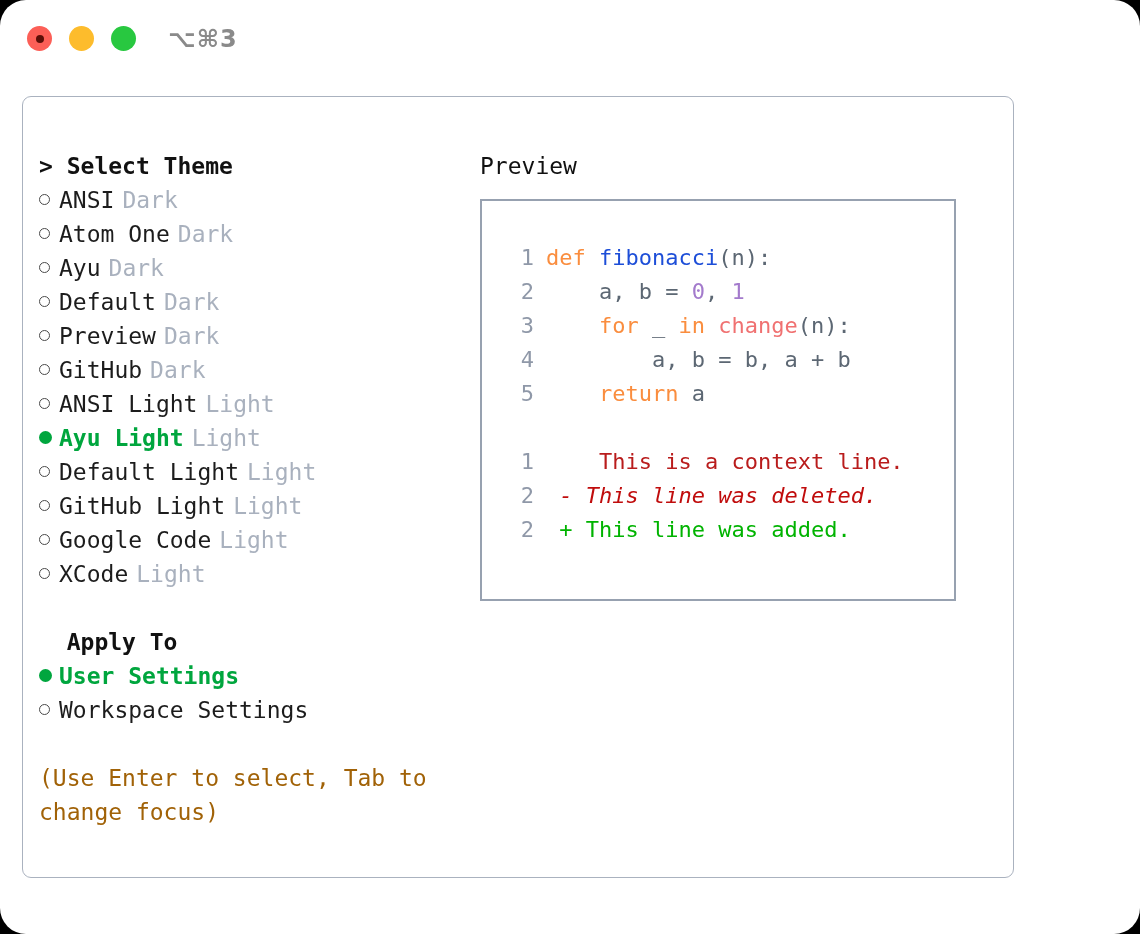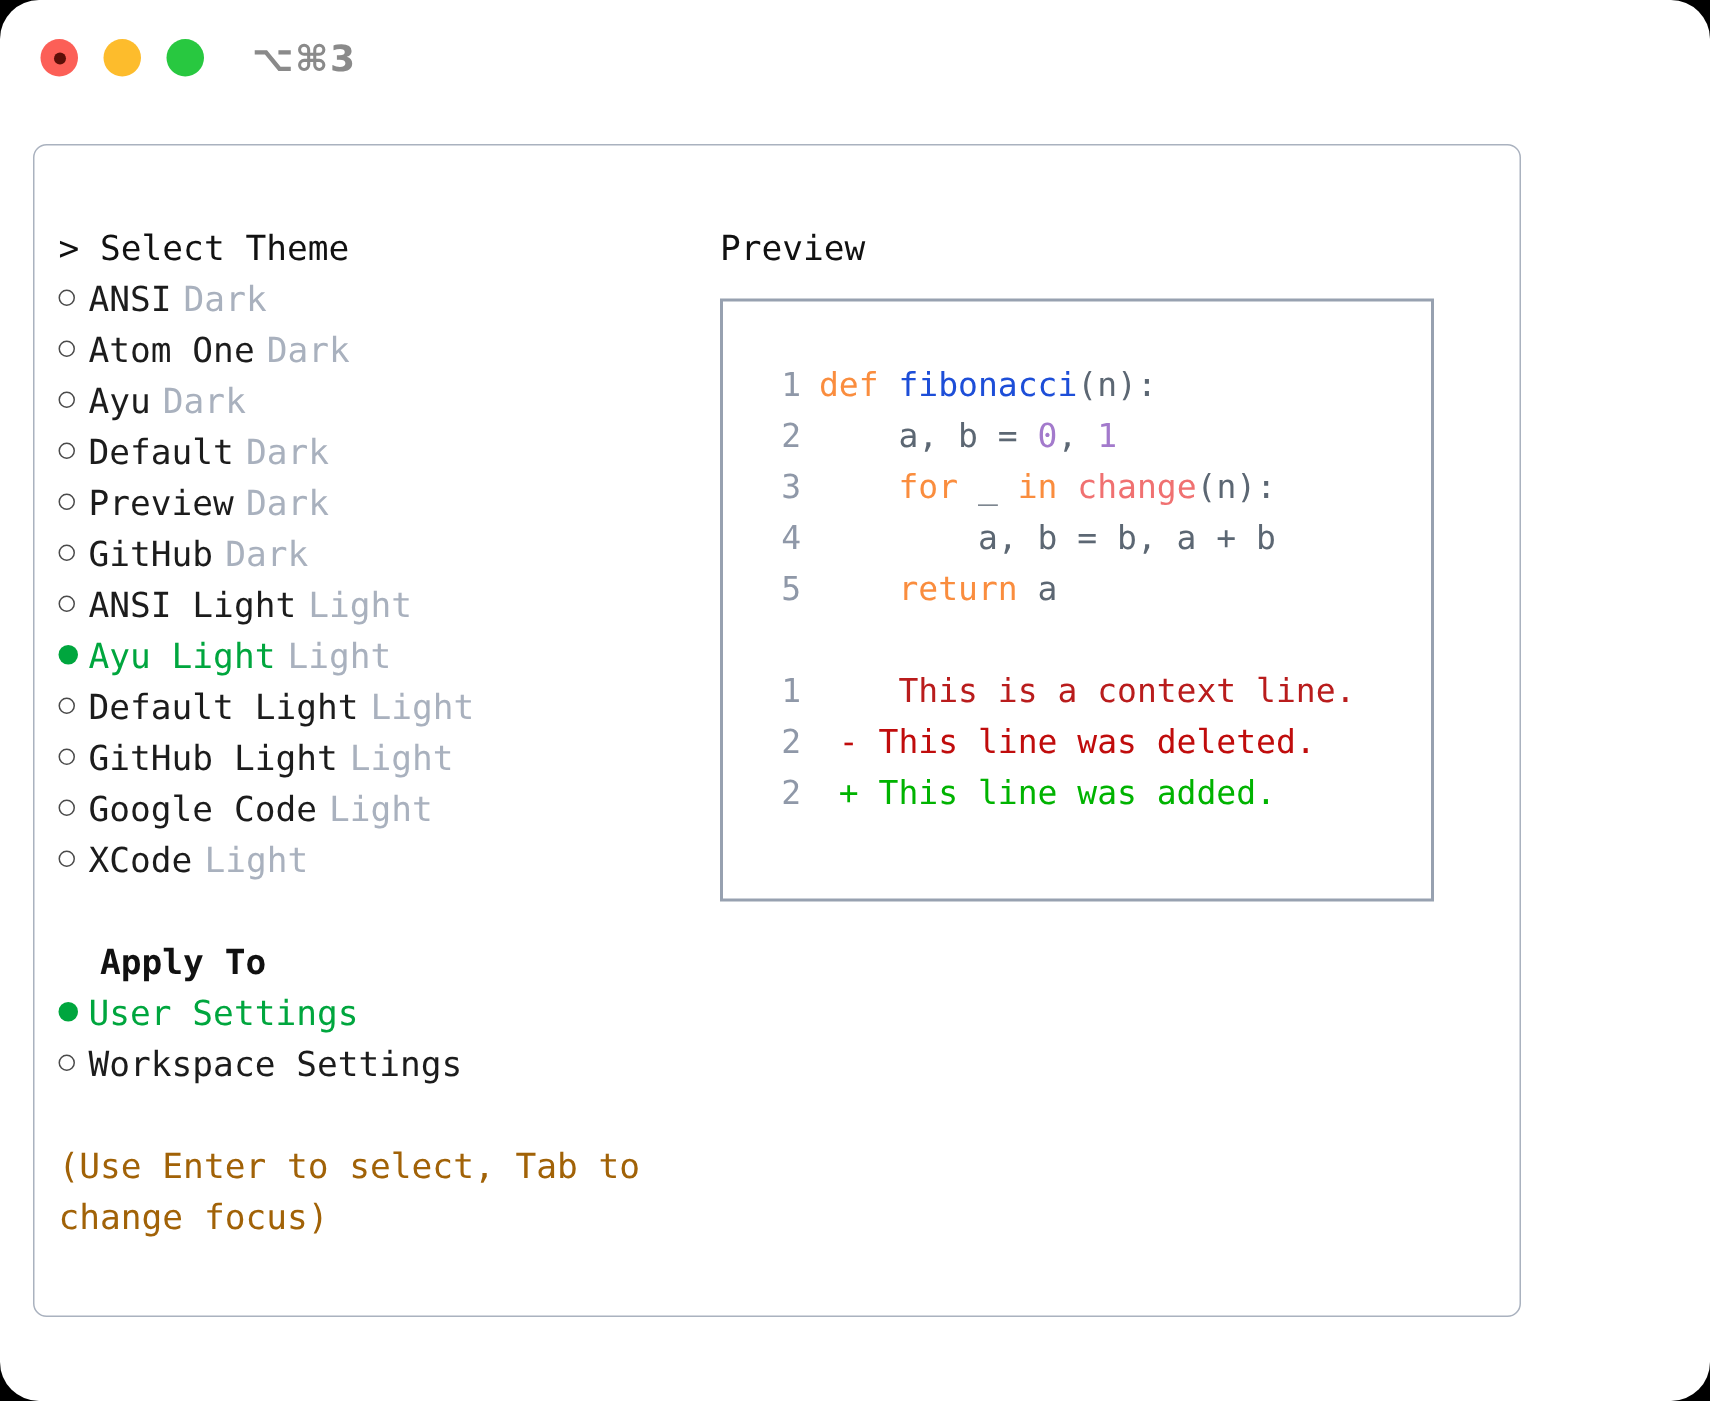--- a/index.html
+++ b/index.html
@@ -97,21 +97,21 @@
 
   .section-header {
     font-size: 23px;
     line-height: 34px;
     color: #111111;
     white-space: pre;
     height: 34px;
     font-weight: bold;
   }
   .section-header.focused {
-    font-weight: 400;
+    font-weight: 700;
   }
 
   .opt-row {
     display: flex;
     align-items: flex-start;
     height: 34px;
     font-size: 23px;
     line-height: 34px;
     white-space: pre;
   }
@@ -137,21 +137,21 @@
   .dot {
     display: inline-block;
     width: 13px; height: 13px;
     border-radius: 50%;
     background: #00a63e;
     vertical-align: middle;
     position: relative;
     top: -2px;
   }
   .opt-label { color: #1c1c1c; }
-  .opt-row.selected .opt-label { color: #00a63e; }
+  .opt-row.selected .opt-label { color: #00a63e; font-weight: bold; }
   .opt-badge {
     color: #a9b1be;
     margin-left: 8px;
   }
 
   .spacer-row { height: 34px; }
 
   .hint {
     position: absolute;
     left: 16px;
@@ -200,21 +200,21 @@
   }
   .code-blank { height: 34px; }
 
   .tok-kw   { color: #fa8d3e; }
   .tok-fn   { color: #1d4ed8; }
   .tok-num  { color: #a37acc; }
   .tok-call { color: #f07171; }
   .tok-pl   { color: #5c6773; }
 
   .diff-ctx { color: #b91c1c; }
-  .diff-del { color: #c00c0c; }
+  .diff-del { color: #c00c0c; font-style: italic; }
   .diff-add { color: #00b300; }
 </style>
 </head>
 <body>
 
 <div class="window">
 
   <div class="titlebar">
     <div class="lights">
       <div class="light red"></div>

